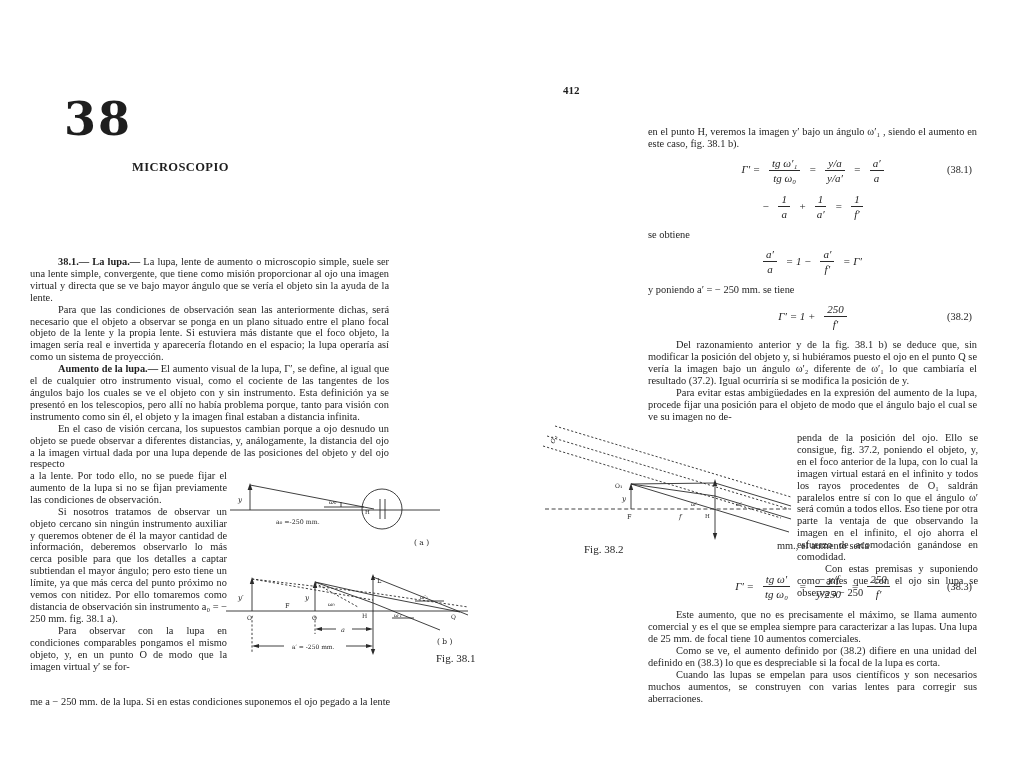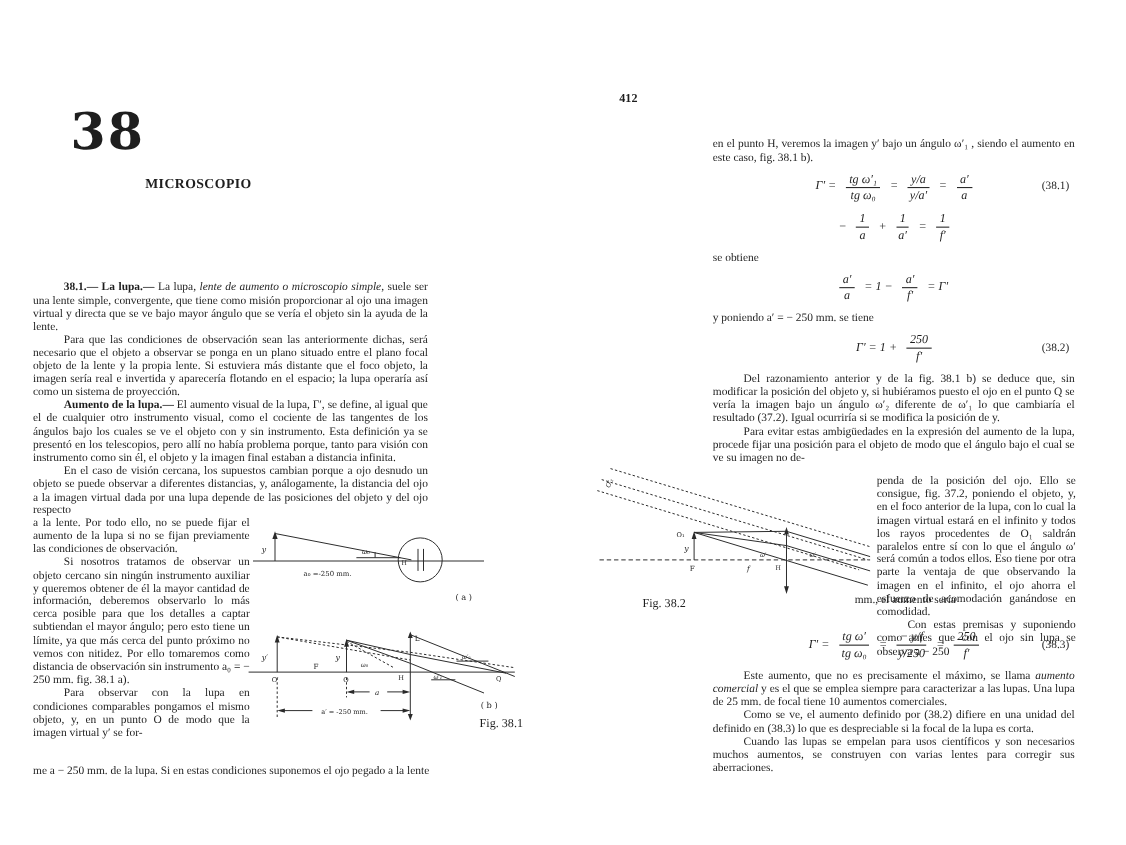--- a/index.html
+++ b/index.html
@@ -3,21 +3,21 @@
 <meta charset="utf-8">
 <style>
   html,body{margin:0;padding:0;}
   body{width:1024px;height:768px;background:#ffffff;position:relative;overflow:hidden;
        font-family:"Liberation Serif","DejaVu Serif",serif;color:#1e1e1e;}
   .abs{position:absolute;}
   .txt{font-size:10.4px;line-height:11.9px;text-align:justify;}
   .txt p{margin:0;text-indent:28px;}
   .txt p.noind{text-indent:0;}
   .b{font-weight:bold;}
-  .i{font-style:italic;}
+  .i{}
   #chapnum{font-family:"DejaVu Serif","Liberation Serif",serif;font-size:46px;font-weight:bold;letter-spacing:2px;}
   #chaptitle{font-size:12.5px;font-weight:bold;letter-spacing:.4px;}
   #pagenum{font-size:11px;font-weight:bold;}
   .eqrow{position:relative;text-align:center;margin:7px 0 9px 0;font-size:11px;font-style:italic;}
   .eqrow>span{margin:0 3px;vertical-align:middle;display:inline-block;}
   .frac{display:inline-block;text-align:center;line-height:1.1;}
   .frac .num{display:block;border-bottom:1px solid #2a2a2a;padding:0 3px 1px 3px;}
   .frac .den{display:block;padding-top:1px;}
   .eqtag{position:absolute;right:2px;top:50%;transform:translateY(-50%);font-style:normal;font-size:10.3px;}
   .caption{font-size:11px;}

